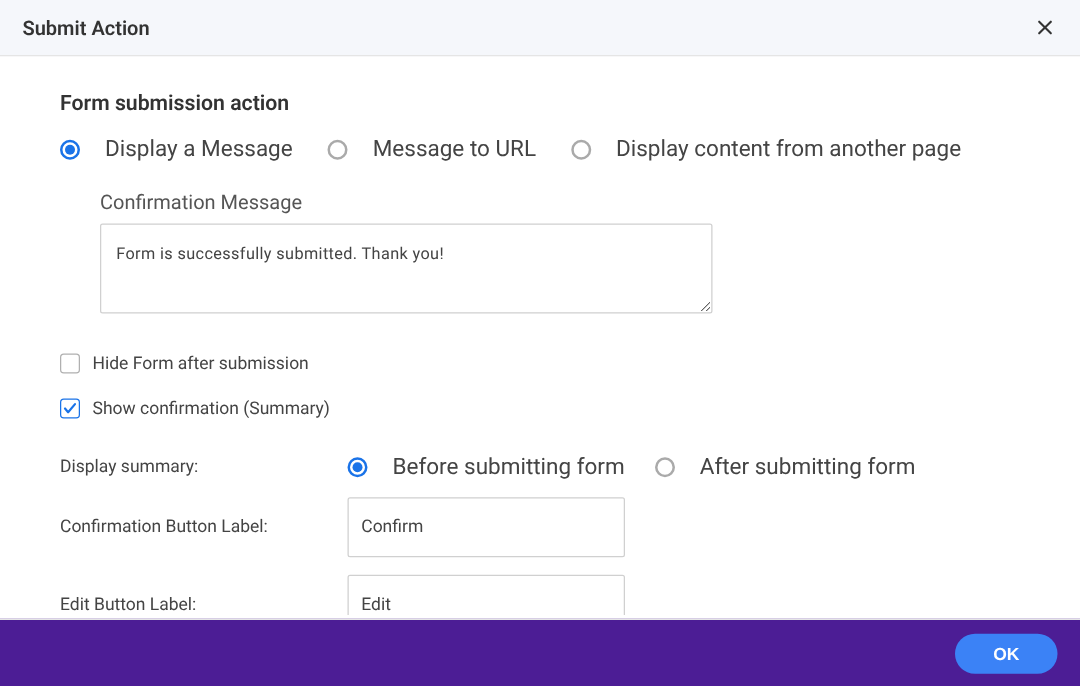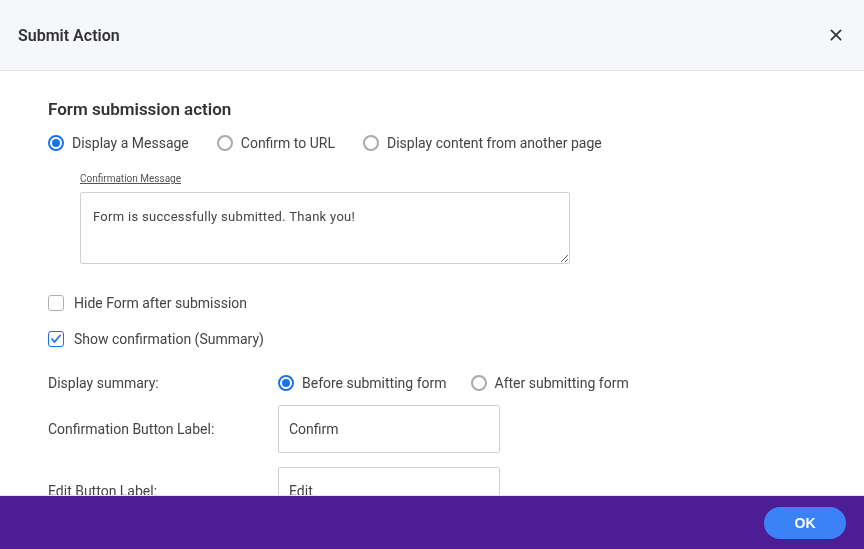--- a/index.html
+++ b/index.html
@@ -10,21 +10,21 @@
       background: #fff;
       width: 864px;
       height: 549px;
       overflow: hidden;
       position: relative;
     }
     .header {
       display: flex;
       align-items: center;
       justify-content: space-between;
-      padding: 25px 18px;
+      padding: 12px 18px;
       background: #f5f7fb;
       border-bottom: 1px solid #e5e5e5;
     }
     .header-title {
       font-size: 16px;
       font-weight: 600;
       color: #333;
     }
     .close-btn {
       width: 20px;
@@ -71,27 +71,26 @@
     .radio-circle.selected {
       border-color: #1a73e8;
     }
     .radio-circle.selected::after {
       content: "";
       width: 8px;
       height: 8px;
       border-radius: 50%;
       background: #1a73e8;
     }
-    .radio-label { color: #444; font-size: 14px; }
+    .radio-label { color: #444; font-size: 18px; margin-left: 12px; }
     .sub-indent { margin-left: 32px; }
     .field-label {
-      font-size: 10px;
+      font-size: 16px;
       color: #555;
       margin-bottom: 8px;
-      text-decoration: underline;
     }
     .textarea {
       width: 490px;
       height: 72px;
       border: 1px solid #d0d0d0;
       border-radius: 2px;
       padding: 16px 12px;
       font-family: inherit;
       font-size: 13px;
       color: #444;
@@ -193,21 +192,21 @@
 <div class="content">
   <div class="section-title">Form submission action</div>
 
   <div class="radio-row">
     <div class="radio-opt">
       <span class="radio-circle selected"></span>
       <span class="radio-label">Display a Message</span>
     </div>
     <div class="radio-opt">
       <span class="radio-circle"></span>
-      <span class="radio-label">Confirm to URL</span>
+      <span class="radio-label">Message to URL</span>
     </div>
     <div class="radio-opt">
       <span class="radio-circle"></span>
       <span class="radio-label">Display content from another page</span>
     </div>
   </div>
 
   <div class="sub-indent">
     <div class="field-label">Confirmation Message</div>
     <textarea class="textarea" style="">Form is successfully submitted. Thank you!</textarea>

